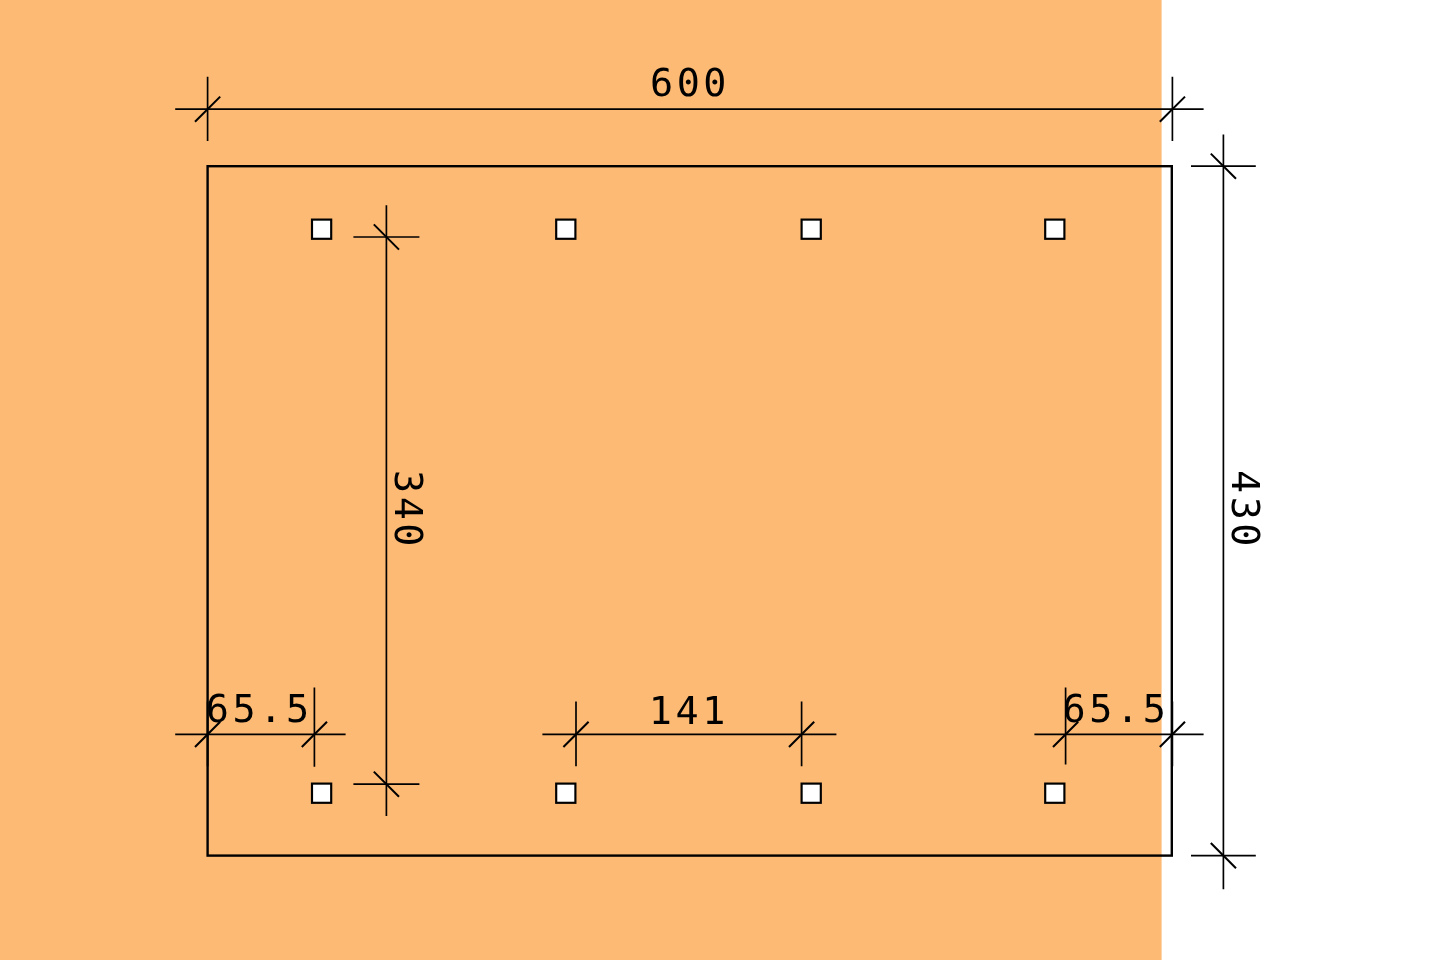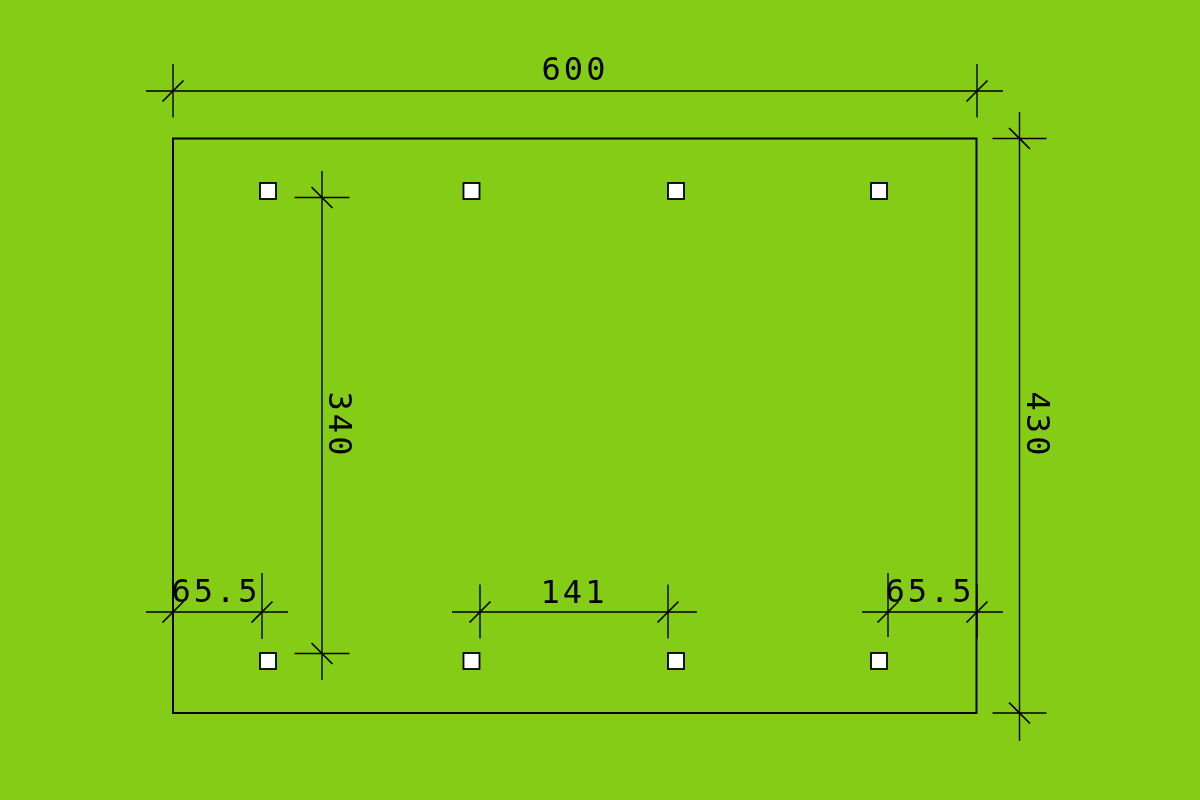--- a/index.html
+++ b/index.html
@@ -2,21 +2,21 @@
 <html><head>
 <meta charset="utf-8">
 <style>
   html, body { margin: 0; padding: 0; }
   body {
     width: 1200px; height: 800px;
     background: #ffffff;
     font-family: "DejaVu Sans Mono", "Liberation Mono", monospace;
     overflow: hidden;
   }
-  .canvas { position: relative; width: 1200px; height: 800px; background: #84cc16; text-align: center; }
+  .canvas { position: relative; width: 968px; height: 800px; background: #fdba74; text-align: center; }
   svg { display: block; }
   .wall { fill: none; stroke: #000000; stroke-width: 2; }
   .post { fill: #ffffff; stroke: #000000; stroke-width: 1.8; }
   .dimline { fill: none; stroke: #000000; stroke-width: 1.4; }
   .tickslash { fill: none; stroke: #000000; stroke-width: 1.7; }
   .dimtext {
     fill: #000000;
     font-family: "DejaVu Sans Mono", "Liberation Mono", monospace;
     font-size: 32px;
     letter-spacing: 3px;

